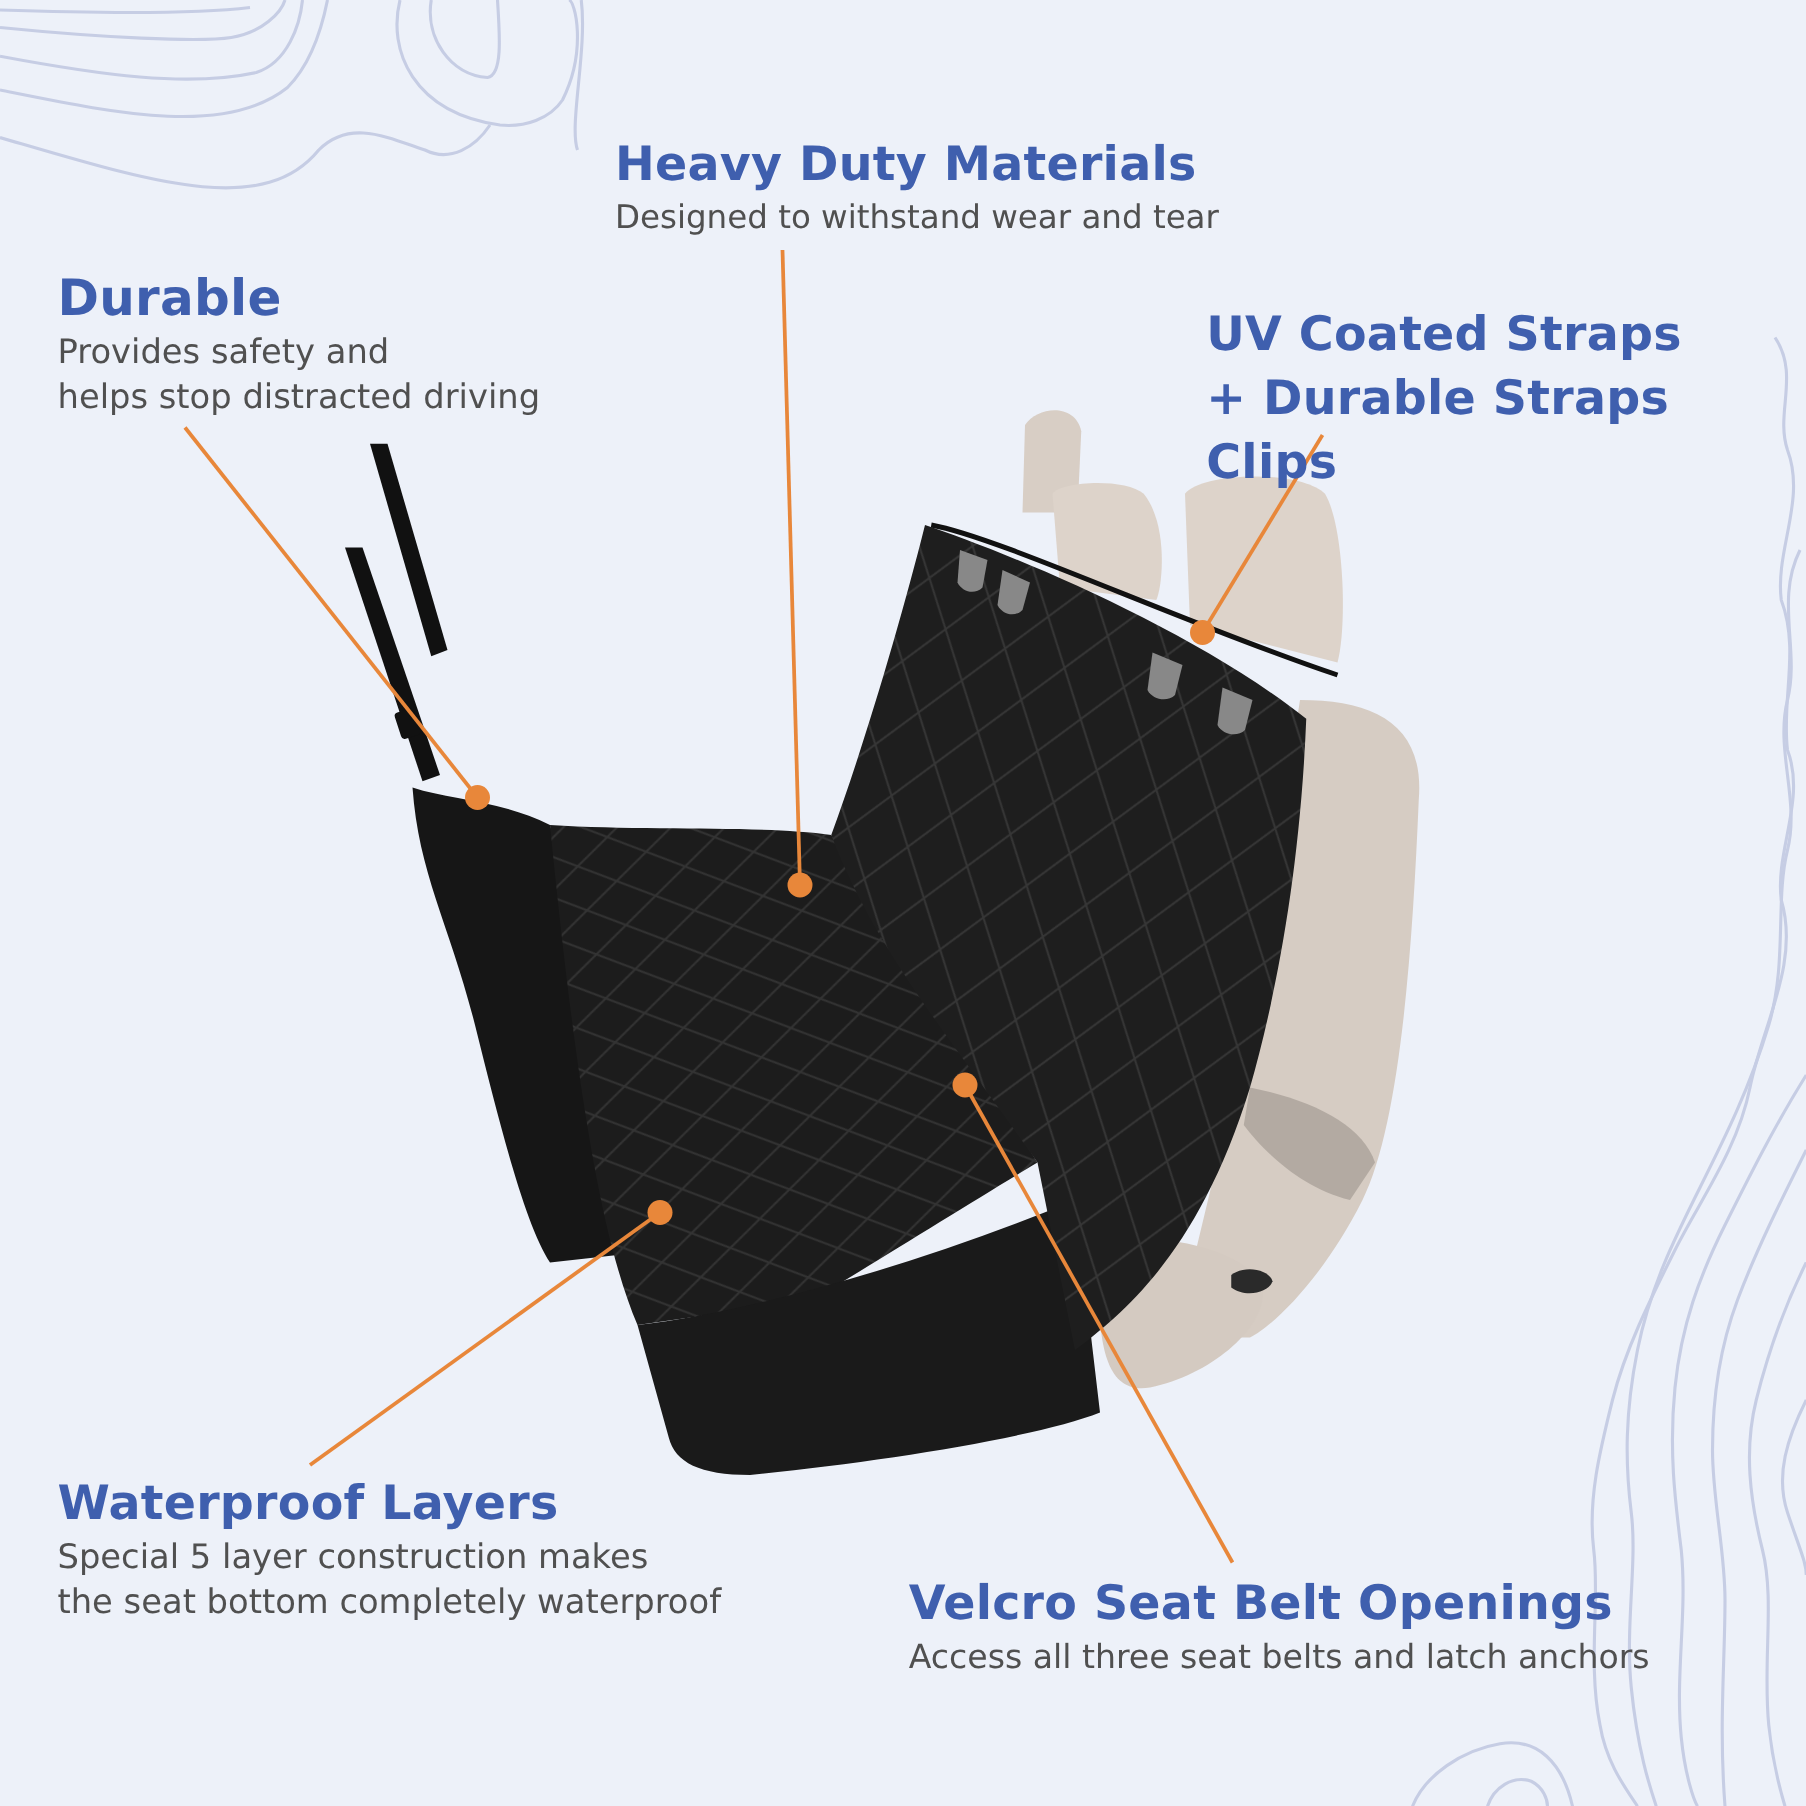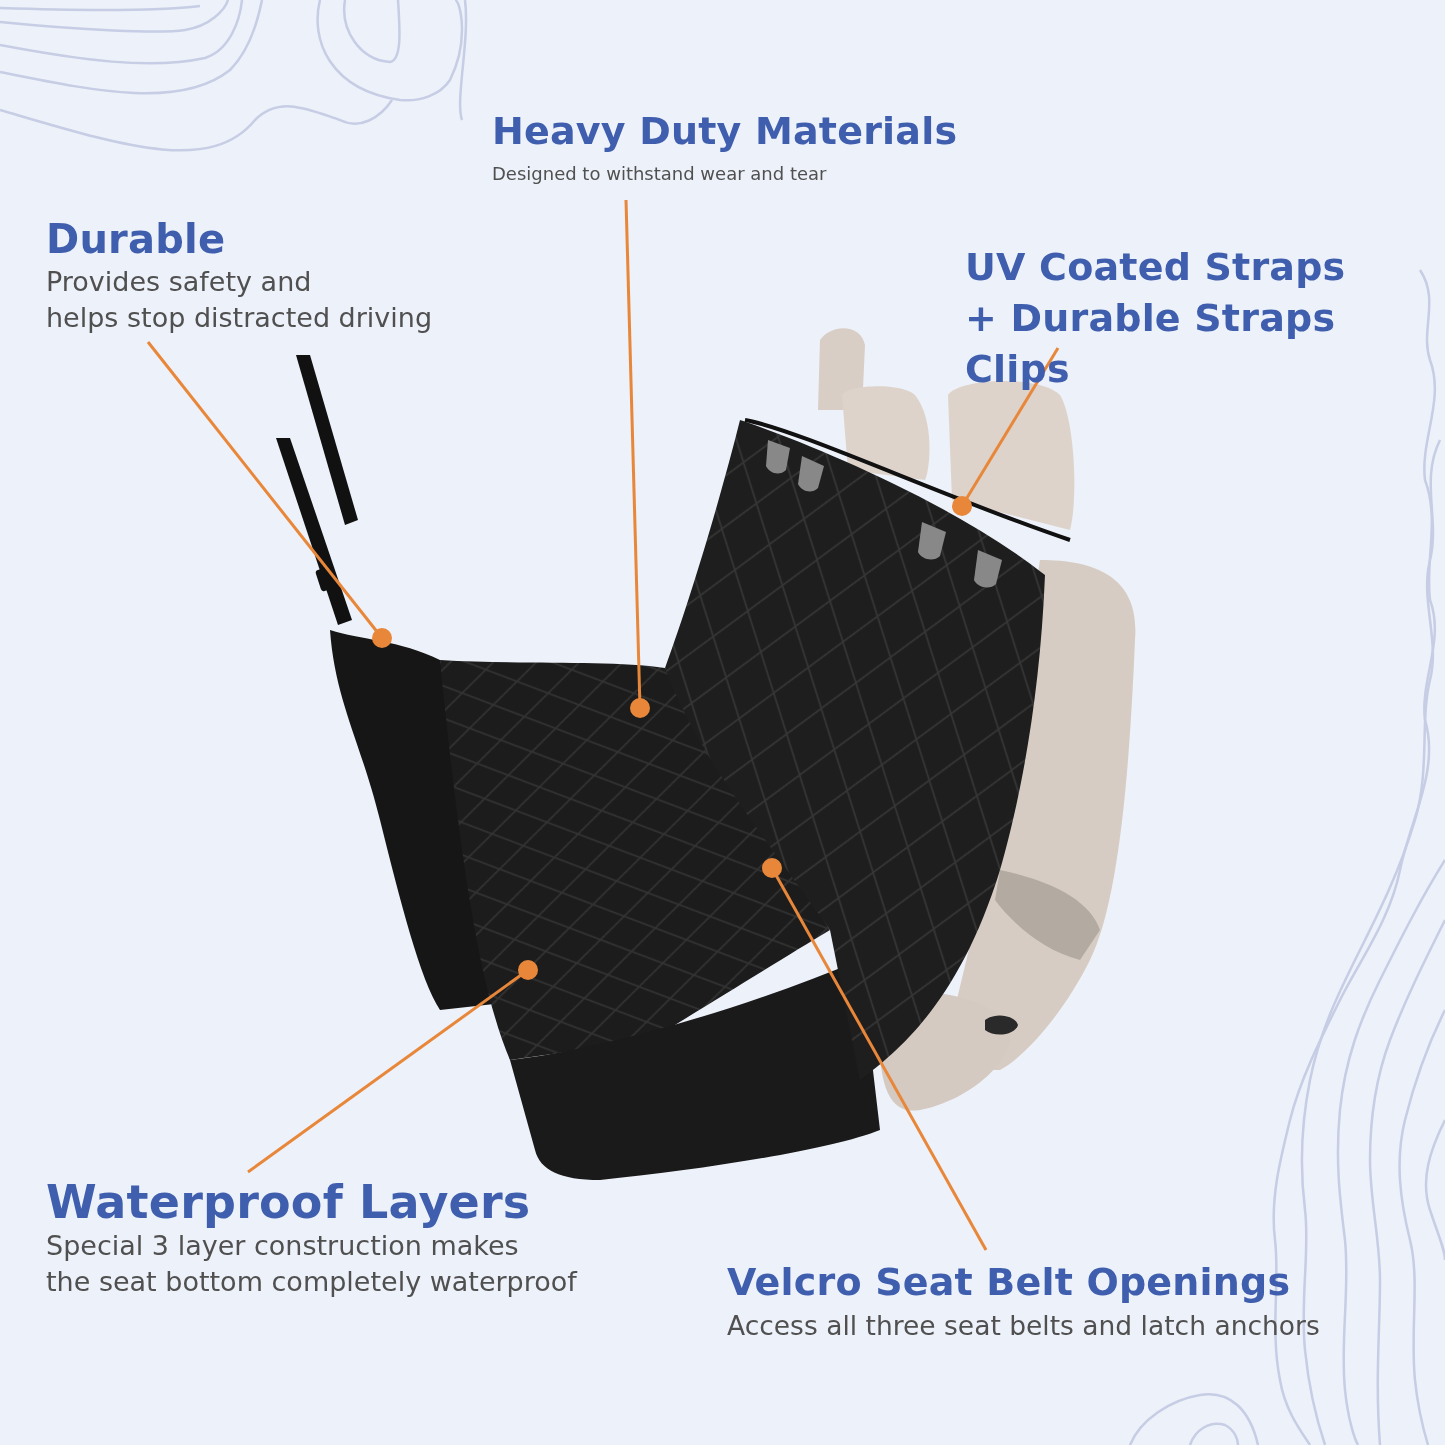--- a/index.html
+++ b/index.html
@@ -7,25 +7,25 @@
   .bg{position:absolute;left:0;top:0;width:1445px;height:1445px;}
   .product{position:absolute;left:0;top:0;width:1445px;height:1445px;}
   .callout{position:absolute;}
   .callout h2{margin:0;color:#3f5fae;font-weight:bold;letter-spacing:0.2px;}
   .callout p{margin:0;color:#505050;}
   .c-hammock{left:46px;top:214px;}
   .c-hammock h2{font-size:40px;line-height:50px;}
   .c-hammock p{font-size:27px;line-height:36px;}
   .c-heavy{left:492px;top:106px;}
   .c-heavy h2{font-size:38px;line-height:50px;}
-  .c-heavy p{font-size:18px;line-height:36px;}
+  .c-heavy p{font-size:26px;line-height:36px;}
   .c-uv{left:965px;top:242px;}
   .c-uv h2{font-size:38px;line-height:51px;}
   .c-water{left:46px;top:1176px;}
-  .c-water h2{font-size:46px;line-height:52px;}
+  .c-water h2{font-size:38px;line-height:52px;}
   .c-water p{font-size:27px;line-height:36px;}
   .c-velcro{left:727px;top:1256px;}
   .c-velcro h2{font-size:38px;line-height:52px;}
   .c-velcro p{font-size:26.5px;line-height:36px;}
 </style>
 </head>
 <body>
 
 <svg class="bg" viewBox="0 0 1445 1445" xmlns="http://www.w3.org/2000/svg">
   <g fill="none" stroke="#c6cde4" stroke-width="2.5">
@@ -117,20 +117,20 @@
   <p>helps stop distracted driving</p>
 </div>
 
 <div class="callout c-uv">
   <h2>UV Coated Straps</h2>
   <h2>+ Durable Straps Clips</h2>
 </div>
 
 <div class="callout c-water">
   <h2>Waterproof Layers</h2>
-  <p>Special 3 layer construction makes</p>
+  <p>Special 5 layer construction makes</p>
   <p>the seat bottom completely waterproof</p>
 </div>
 
 <div class="callout c-velcro">
   <h2>Velcro Seat Belt Openings</h2>
   <p>Access all three seat belts and latch anchors</p>
 </div>
 
 </body></html>

